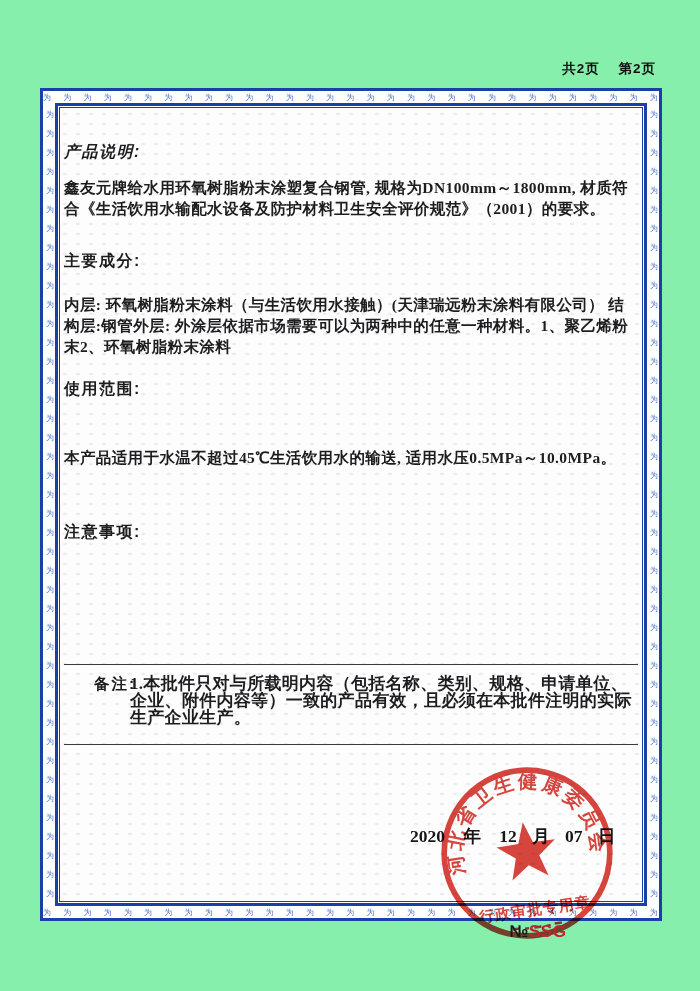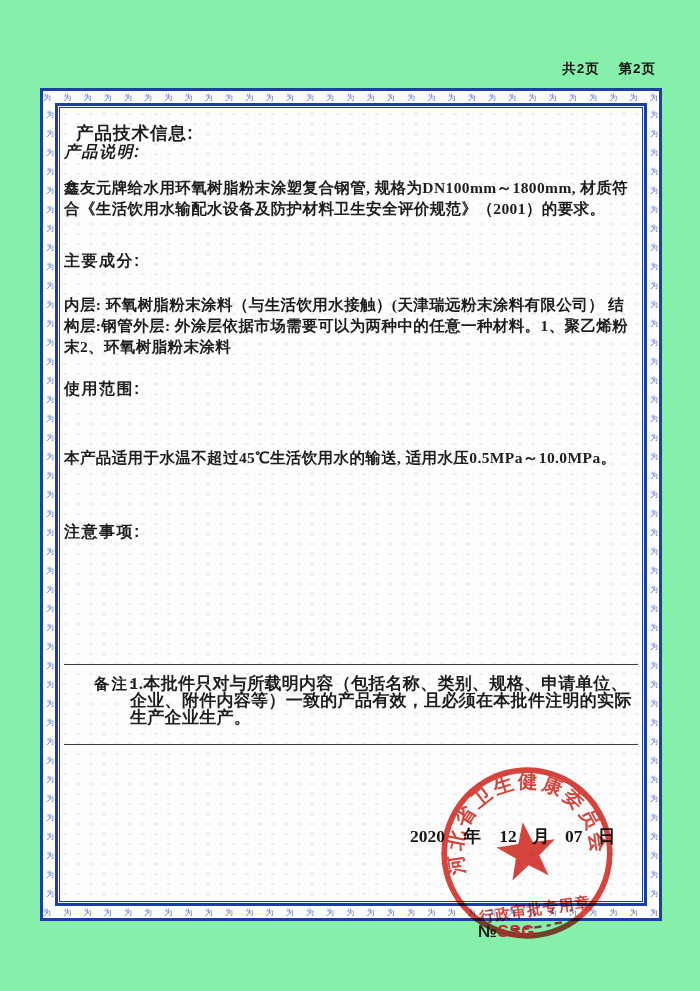--- a/index.html
+++ b/index.html
@@ -58,21 +58,21 @@
 
   .issue-date { font-size:17.5px; font-weight:bold; color:#161616; white-space:nowrap; }
   .issue-date span { display:inline-block; }
   .issue-date .gap-l { margin-left:14px; }
   .issue-date .gap-s { margin-left:11px; }
 
   .seal { position:absolute; left:378px; top:656px; width:178px; height:178px;
           transform:rotate(-8deg); mix-blend-mode:multiply; opacity:0.93; }
 
   .serial {
-    position:absolute; left:478px; top:922px; width:120px; 
+    position:absolute; left:478px; top:922px; width:120px; text-align:center;
     font-family:"Liberation Sans", sans-serif; font-weight:bold; font-size:17px; letter-spacing:0.5px;
   }
   .serial .prefix { color:#1b1b1b; }
   .serial .num    { color:#c4232e; }
 </style>
 </head>
 <body>
 
 <div class="page">
 
@@ -84,21 +84,20 @@
   <div class="frame">
     <div class="strip top">为 为 为 为 为 为 为 为 为 为 为 为 为 为 为 为 为 为 为 为 为 为 为 为 为 为 为 为 为 为 为 为 为 为 为 为 为 为 为 为 为 为 为 为 为 为 为 为 为 为 为 为 为 为 为 为 为 为 为 为 为 为 为 为 为 为 为 为 为 为 为 为 为 为 为 </div>
     <div class="strip bottom">为 为 为 为 为 为 为 为 为 为 为 为 为 为 为 为 为 为 为 为 为 为 为 为 为 为 为 为 为 为 为 为 为 为 为 为 为 为 为 为 为 为 为 为 为 为 为 为 为 为 为 为 为 为 为 为 为 为 为 为 为 为 为 为 为 为 为 为 为 为 为 为 为 为 为 </div>
     <div class="strip left">为 为 为 为 为 为 为 为 为 为 为 为 为 为 为 为 为 为 为 为 为 为 为 为 为 为 为 为 为 为 为 为 为 为 为 为 为 为 为 为 为 为 为 为 为 为 为 为 为 为 为 为 为 为 为 为 为 为 为 为 </div>
     <div class="strip right">为 为 为 为 为 为 为 为 为 为 为 为 为 为 为 为 为 为 为 为 为 为 为 为 为 为 为 为 为 为 为 为 为 为 为 为 为 为 为 为 为 为 为 为 为 为 为 为 为 为 为 为 为 为 为 为 为 为 为 为 </div>
 
     <div class="inner1">
       <div class="inner2">
         <div class="content">
 
-          <div class="abs h-title" style="left:16px; top:13px;">产品技术信息:</div>
 
           <div class="abs h-section" style="left:4px; top:34px;font-style:italic;">产品说明:</div>
 
           <div class="abs body-text" style="left:4px; right:6px; top:69px;">鑫友元牌给水用环氧树脂粉末涂塑复合钢管, 规格为DN100mm～1800mm, 材质符合《生活饮用水输配水设备及防护材料卫生安全评价规范》（2001）的要求。</div>
 
           <div class="abs h-section" style="left:4px; top:143px;">主要成分:</div>
 
           <div class="abs body-text" style="left:4px; right:6px; top:186px;">内层: 环氧树脂粉末涂料（与生活饮用水接触）(天津瑞远粉末涂料有限公司） 结构层:钢管外层: 外涂层依据市场需要可以为两种中的任意一种材料。1、聚乙烯粉末2、环氧树脂粉末涂料</div>
 
           <div class="abs h-section" style="left:4px; top:271px;">使用范围:</div>

